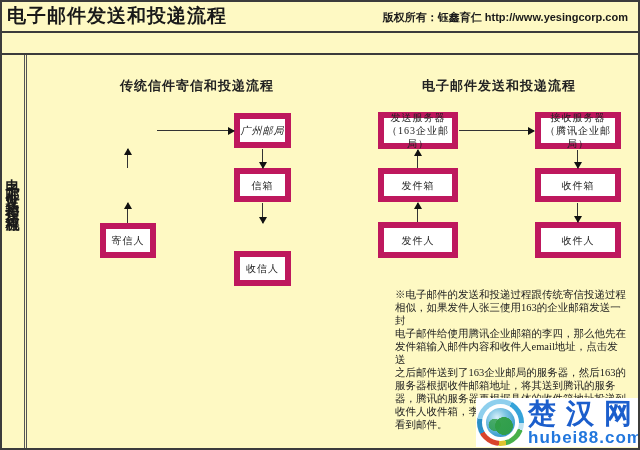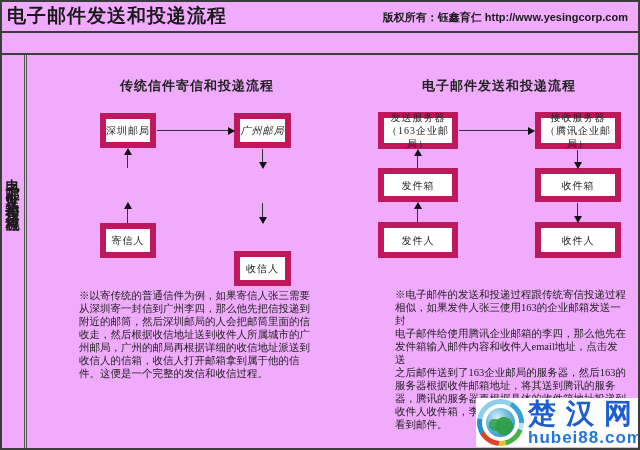--- a/index.html
+++ b/index.html
@@ -1,16 +1,16 @@
 <!DOCTYPE html>
 <html><head>
 <meta charset="utf-8">
 <style>
   html,body{margin:0;padding:0;background:#fff;}
-  .page{position:relative;width:640px;height:450px;background:#f0abfc;border:2px solid #3c3c3c;
+  .page{position:relative;width:640px;height:450px;background:#fef9c3;border:2px solid #3c3c3c;
         box-sizing:border-box;overflow:hidden;font-family:"Liberation Sans",sans-serif;color:#1a1a1a;}
   
   .header{position:absolute;left:0;top:0;right:0;height:29px;border-bottom:2px solid #3c3c3c;}
   .title{position:absolute;left:5px;top:1px;font-size:19px;font-weight:bold;letter-spacing:1px;
          font-family:"Liberation Sans",sans-serif;}
   .copyright{position:absolute;right:10px;top:8px;font-size:11px;font-weight:bold;
              font-family:"Liberation Sans",sans-serif;}
   
   .gap-row{position:absolute;left:0;top:31px;right:0;height:20px;border-bottom:2px solid #3c3c3c;}
   
@@ -66,22 +66,22 @@
 
   <div class="sidebar">
     <span class="vtext">电子邮件发送和投递流程</span>
   </div>
 
   <div class="content">
 
     <div class="chart-title" style="left:40px;top:22px;">传统信件寄信和投递流程</div>
     <div class="chart-title" style="left:342px;top:22px;">电子邮件发送和投递流程</div>
 
-    <div class="node" style="left:73px;top:58px;width:56px;height:35px;">深圳邮局</div>
     <div class="node" style="left:207px;top:58px;width:57px;height:35px;font-style:italic;">广州邮局</div>
+    <div class="node" style="left:207px;top:113px;width:57px;height:34px;">信箱</div>
     <div class="node" style="left:73px;top:168px;width:56px;height:35px;">寄信人</div>
     <div class="node" style="left:207px;top:168px;width:57px;height:35px;margin-top:28px;">收信人</div>
 
     <div class="harrow" style="left:130px;top:75px;width:77px;"></div>
     <div class="varrow up" style="left:100px;top:94px;height:19px;"></div>
     <div class="varrow up" style="left:100px;top:148px;height:20px;"></div>
     <div class="varrow down" style="left:235px;top:94px;height:19px;"></div>
     <div class="varrow down" style="left:235px;top:148px;height:20px;"></div>
 
     <div class="node" style="left:351px;top:57px;width:80px;height:37px;">发送服务器
@@ -92,27 +92,20 @@
     <div class="node" style="left:508px;top:113px;width:86px;height:34px;">收件箱</div>
     <div class="node" style="left:351px;top:167px;width:80px;height:36px;">发件人</div>
     <div class="node" style="left:508px;top:167px;width:86px;height:36px;">收件人</div>
 
     <div class="harrow" style="left:432px;top:75px;width:75px;"></div>
     <div class="varrow up" style="left:390px;top:95px;height:18px;"></div>
     <div class="varrow up" style="left:390px;top:148px;height:19px;"></div>
     <div class="varrow down" style="left:550px;top:95px;height:18px;"></div>
     <div class="varrow down" style="left:550px;top:148px;height:19px;"></div>
 
-    <div class="note" style="left:52px;top:234px;width:244px;">※以寄传统的普通信件为例，如果寄信人张三需要
-从深圳寄一封信到广州李四，那么他先把信投递到
-附近的邮筒，然后深圳邮局的人会把邮筒里面的信
-收走，然后根据收信地址送到收件人所属城市的广
-州邮局，广州的邮局再根据详细的收信地址派送到
-收信人的信箱，收信人打开邮箱拿到属于他的信
-件。这便是一个完整的发信和收信过程。</div>
     <div class="note" style="left:368px;top:233px;width:232px;">※电子邮件的发送和投递过程跟传统寄信投递过程
 相似，如果发件人张三使用163的企业邮箱发送一封
 电子邮件给使用腾讯企业邮箱的李四，那么他先在
 发件箱输入邮件内容和收件人email地址，点击发送
 之后邮件送到了163企业邮局的服务器，然后163的
 服务器根据收件邮箱地址，将其送到腾讯的服务
 器，腾讯的服务器再根据具体的收件箱地址投递到
 收件人收件箱，李四登录邮箱就可以在他的收件箱
 看到邮件。</div>
   </div>

